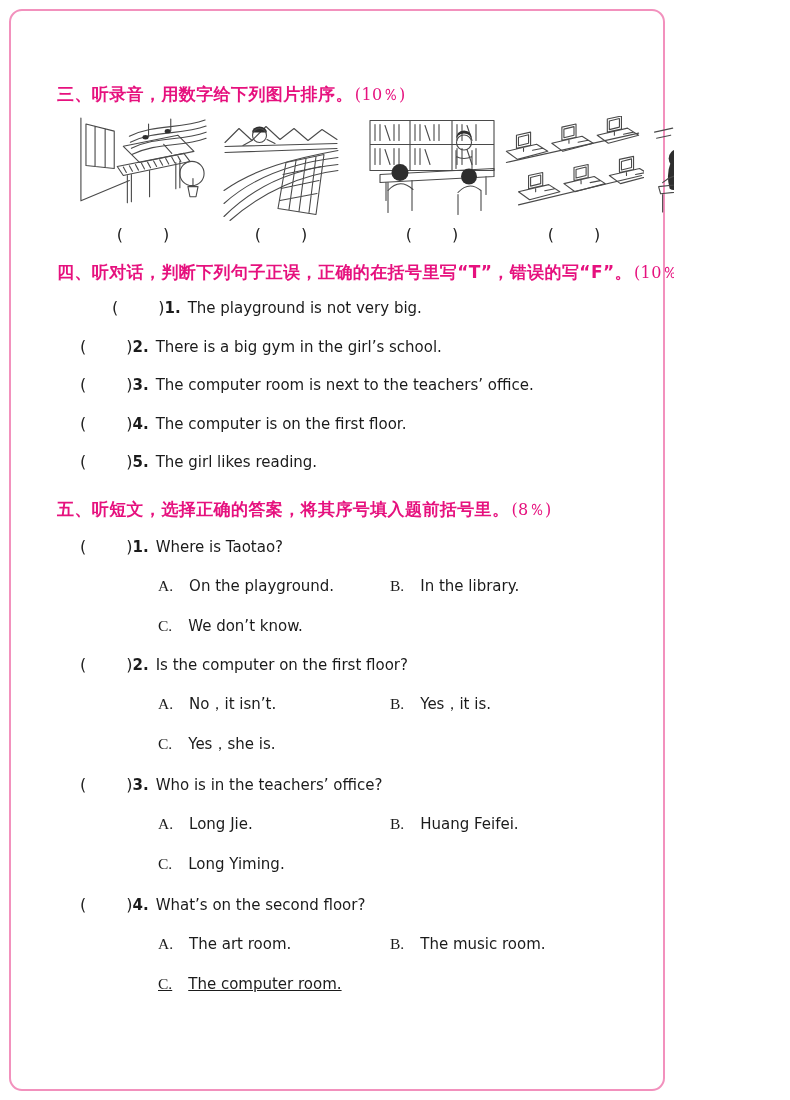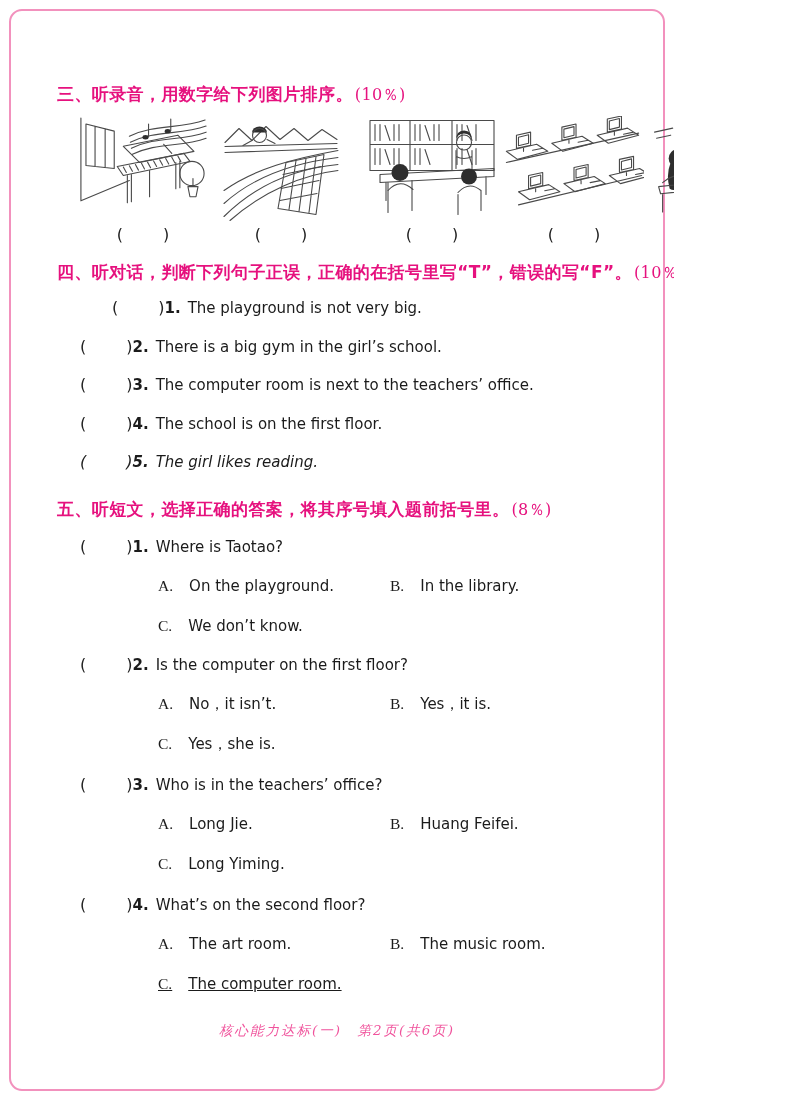--- a/index.html
+++ b/index.html
@@ -153,23 +153,23 @@
   <div class="row" style="top:298px;margin-left:32px;">
     <span class="blank">(   )</span><span class="qnum">1.</span><span class="qtext">The playground is not very big.</span>
   </div>
   <div class="row" style="top:337px;">
     <span class="blank">(   )</span><span class="qnum">2.</span><span class="qtext">There is a big gym in the girl’s school.</span>
   </div>
   <div class="row" style="top:375px;">
     <span class="blank">(   )</span><span class="qnum">3.</span><span class="qtext">The computer room is next to the teachers’ office.</span>
   </div>
   <div class="row" style="top:414px;">
-    <span class="blank">(   )</span><span class="qnum">4.</span><span class="qtext">The school is on the first floor.</span>
-  </div>
-  <div class="row" style="top:452px;font-style:italic;">
+    <span class="blank">(   )</span><span class="qnum">4.</span><span class="qtext">The computer is on the first floor.</span>
+  </div>
+  <div class="row" style="top:452px;">
     <span class="blank">(   )</span><span class="qnum">5.</span><span class="qtext">The girl likes reading.</span>
   </div>
 
   <div class="h" style="top:498px;">
     <span>五、听短文，选择正确的答案，将其序号填入题前括号里。</span><span class="score">(8％)</span>
   </div>
 
   <div class="row" style="top:537px;">
     <span class="blank">(   )</span><span class="qnum">1.</span><span class="qtext">Where is Taotao?</span>
   </div>
@@ -191,14 +191,13 @@
   <div class="opt" style="left:390px;top:815px;"><span class="ol">B.</span><span class="ot">Huang Feifei.</span></div>
   <div class="opt" style="left:158px;top:855px;"><span class="ol">C.</span><span class="ot">Long Yiming.</span></div>
 
   <div class="row" style="top:895px;">
     <span class="blank">(   )</span><span class="qnum">4.</span><span class="qtext">What’s on the second floor?</span>
   </div>
   <div class="opt" style="left:158px;top:935px;"><span class="ol">A.</span><span class="ot">The art room.</span></div>
   <div class="opt" style="left:390px;top:935px;"><span class="ol">B.</span><span class="ot">The music room.</span></div>
   <div class="opt" style="left:158px;top:975px;text-decoration:underline;"><span class="ol">C.</span><span class="ot">The computer room.</span></div>
 
-  <div class="footer">核心能力达标(一)　第2页(共6页)</div>
 </div>
 
 </body></html>

